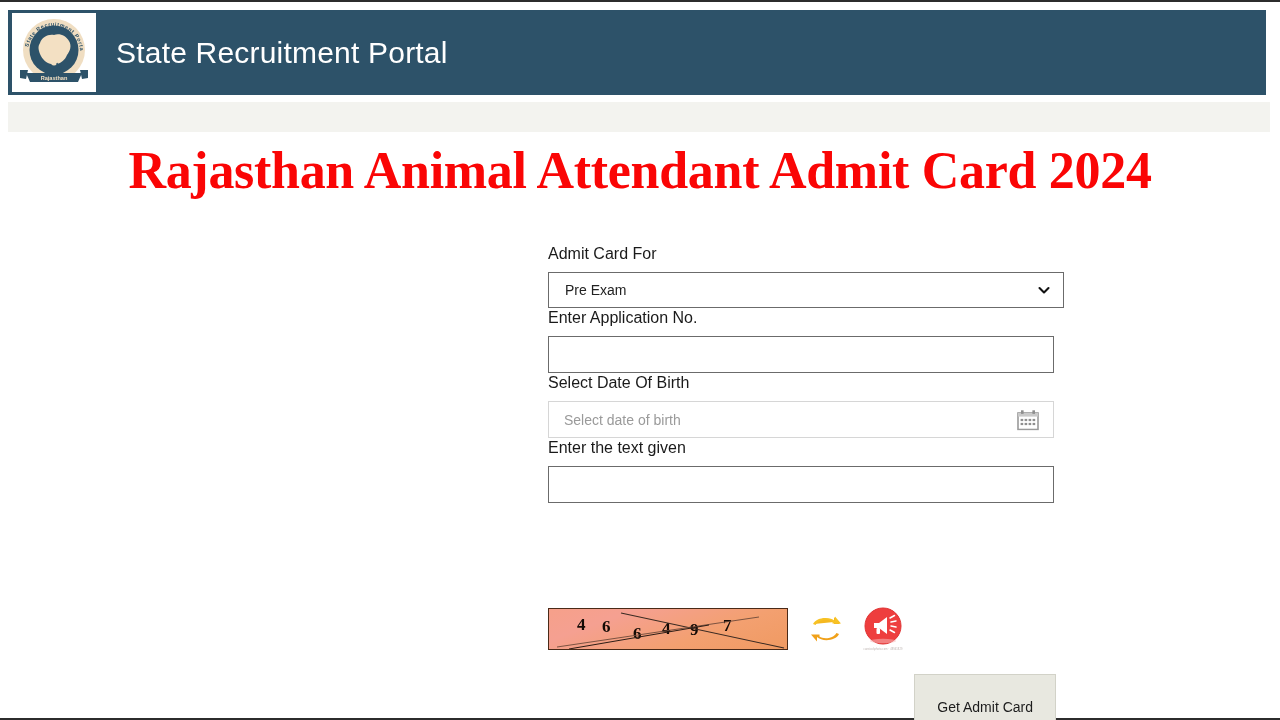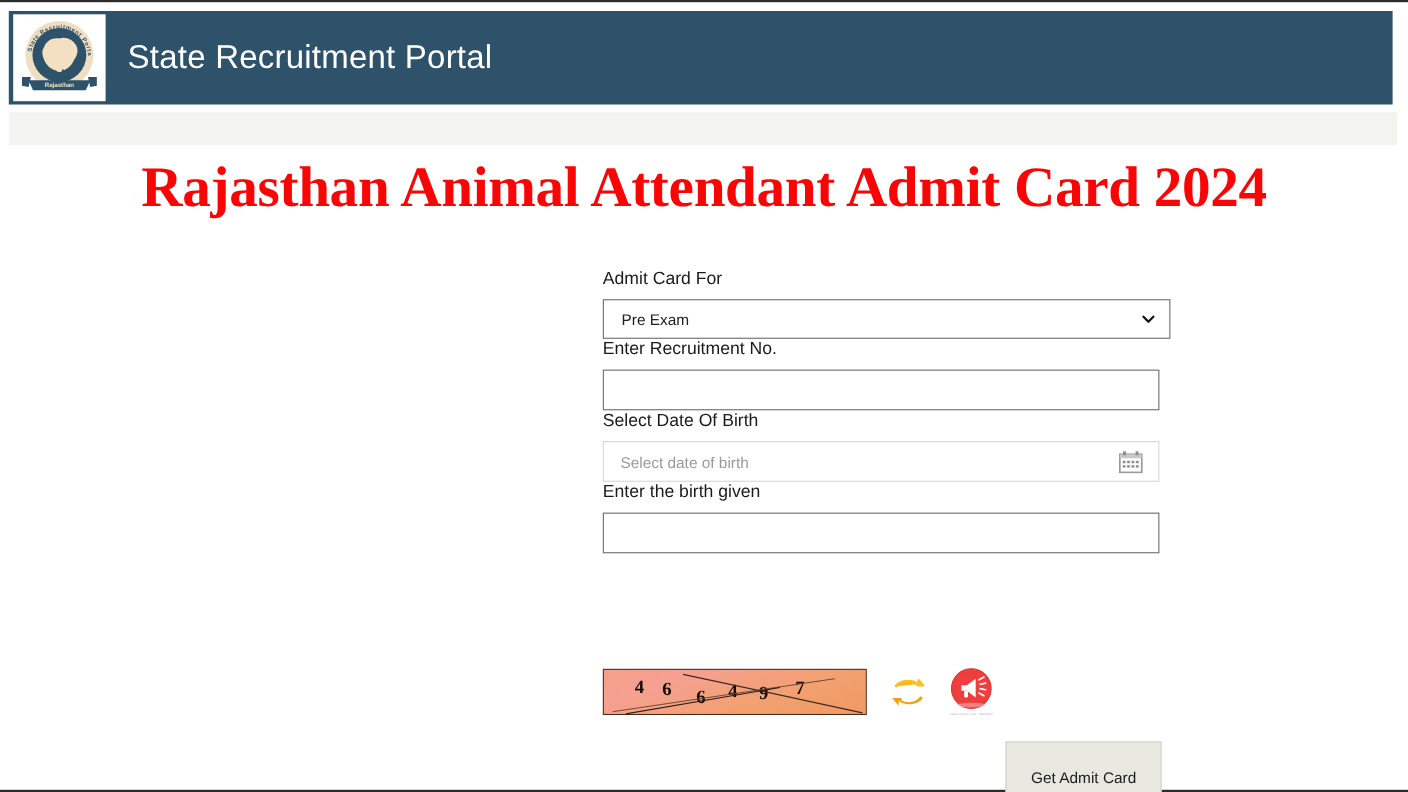--- a/index.html
+++ b/index.html
@@ -266,21 +266,21 @@
       <div class="field-label">Admit Card For</div>
       <div class="select-wrap">
         <span class="select-value">Pre Exam</span>
         <svg class="chevron" viewBox="0 0 14 14">
           <path d="M2.5 5 L7 9.5 L11.5 5" stroke="#111" stroke-width="2.1" fill="none" stroke-linecap="round" stroke-linejoin="round"></path>
         </svg>
       </div>
     </div>
 
     <div class="field-block">
-      <div class="field-label">Enter Recruitment No.</div>
+      <div class="field-label">Enter Application No.</div>
       <input class="text-input" type="text" placeholder="" style="">
     </div>
 
     <div class="field-block">
       <div class="field-label">Select Date Of Birth</div>
       <div class="date-input-wrap">
         <span class="date-placeholder">Select date of birth</span>
         <svg class="calendar-icon" viewBox="0 0 22 21">
           <rect x="1" y="3.5" width="20" height="16.5" fill="#ffffff" stroke="#9a9a9a" stroke-width="1.6"></rect>
           <rect x="1" y="3.5" width="20" height="3.6" fill="#c9c9c9"></rect>
@@ -294,21 +294,21 @@
             <rect x="3.6" y="13.4" width="2.6" height="2.2"></rect>
             <rect x="7.6" y="13.4" width="2.6" height="2.2"></rect>
             <rect x="11.6" y="13.4" width="2.6" height="2.2"></rect>
             <rect x="15.6" y="13.4" width="2.6" height="2.2"></rect>
           </g>
         </svg>
       </div>
     </div>
 
     <div class="field-block">
-      <div class="field-label">Enter the birth given</div>
+      <div class="field-label">Enter the text given</div>
       <input class="text-input" type="text" placeholder="" style="">
     </div>
   </div>
 
   <div id="captcha-row">
 
     <div id="captcha-image">
       <span class="cap-digit" style="left:28px; top:6px;">4</span>
       <span class="cap-digit" style="left:53px; top:8px;">6</span>
       <span class="cap-digit" style="left:84px; top:15px;">6</span>

